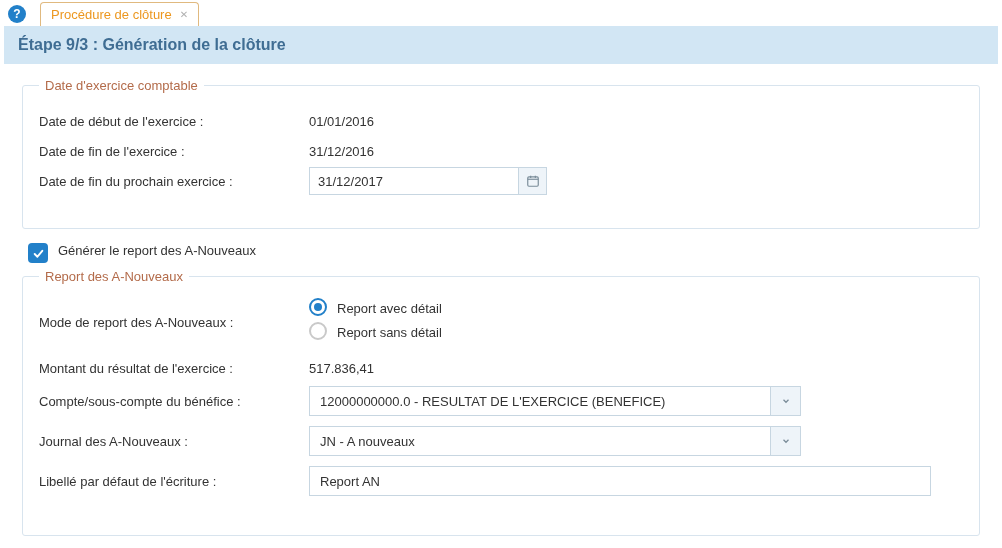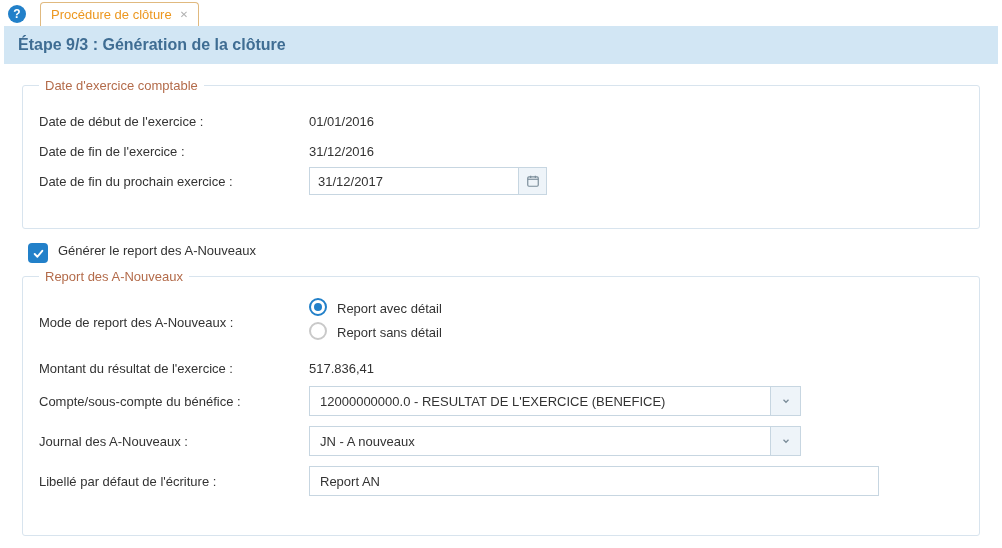--- a/index.html
+++ b/index.html
@@ -173,21 +173,21 @@
     border: 1px solid #c7d6e1;
     border-left: none;
     background: #eef4f9;
     display: flex;
     align-items: center;
     justify-content: center;
     cursor: pointer;
   }
   .combo-btn svg { width: 10px; height: 10px; }
   .text-input {
-    width: 570px;
+    width: 622px;
     height: 30px;
     border: 1px solid #c7d6e1;
     padding: 0 10px;
     font-size: 13px;
     color: #333;
     outline: none;
   }
   .spaced { margin-top: 8px; }
   .row-large { min-height: 34px; margin-bottom: 6px; }
 </style>

